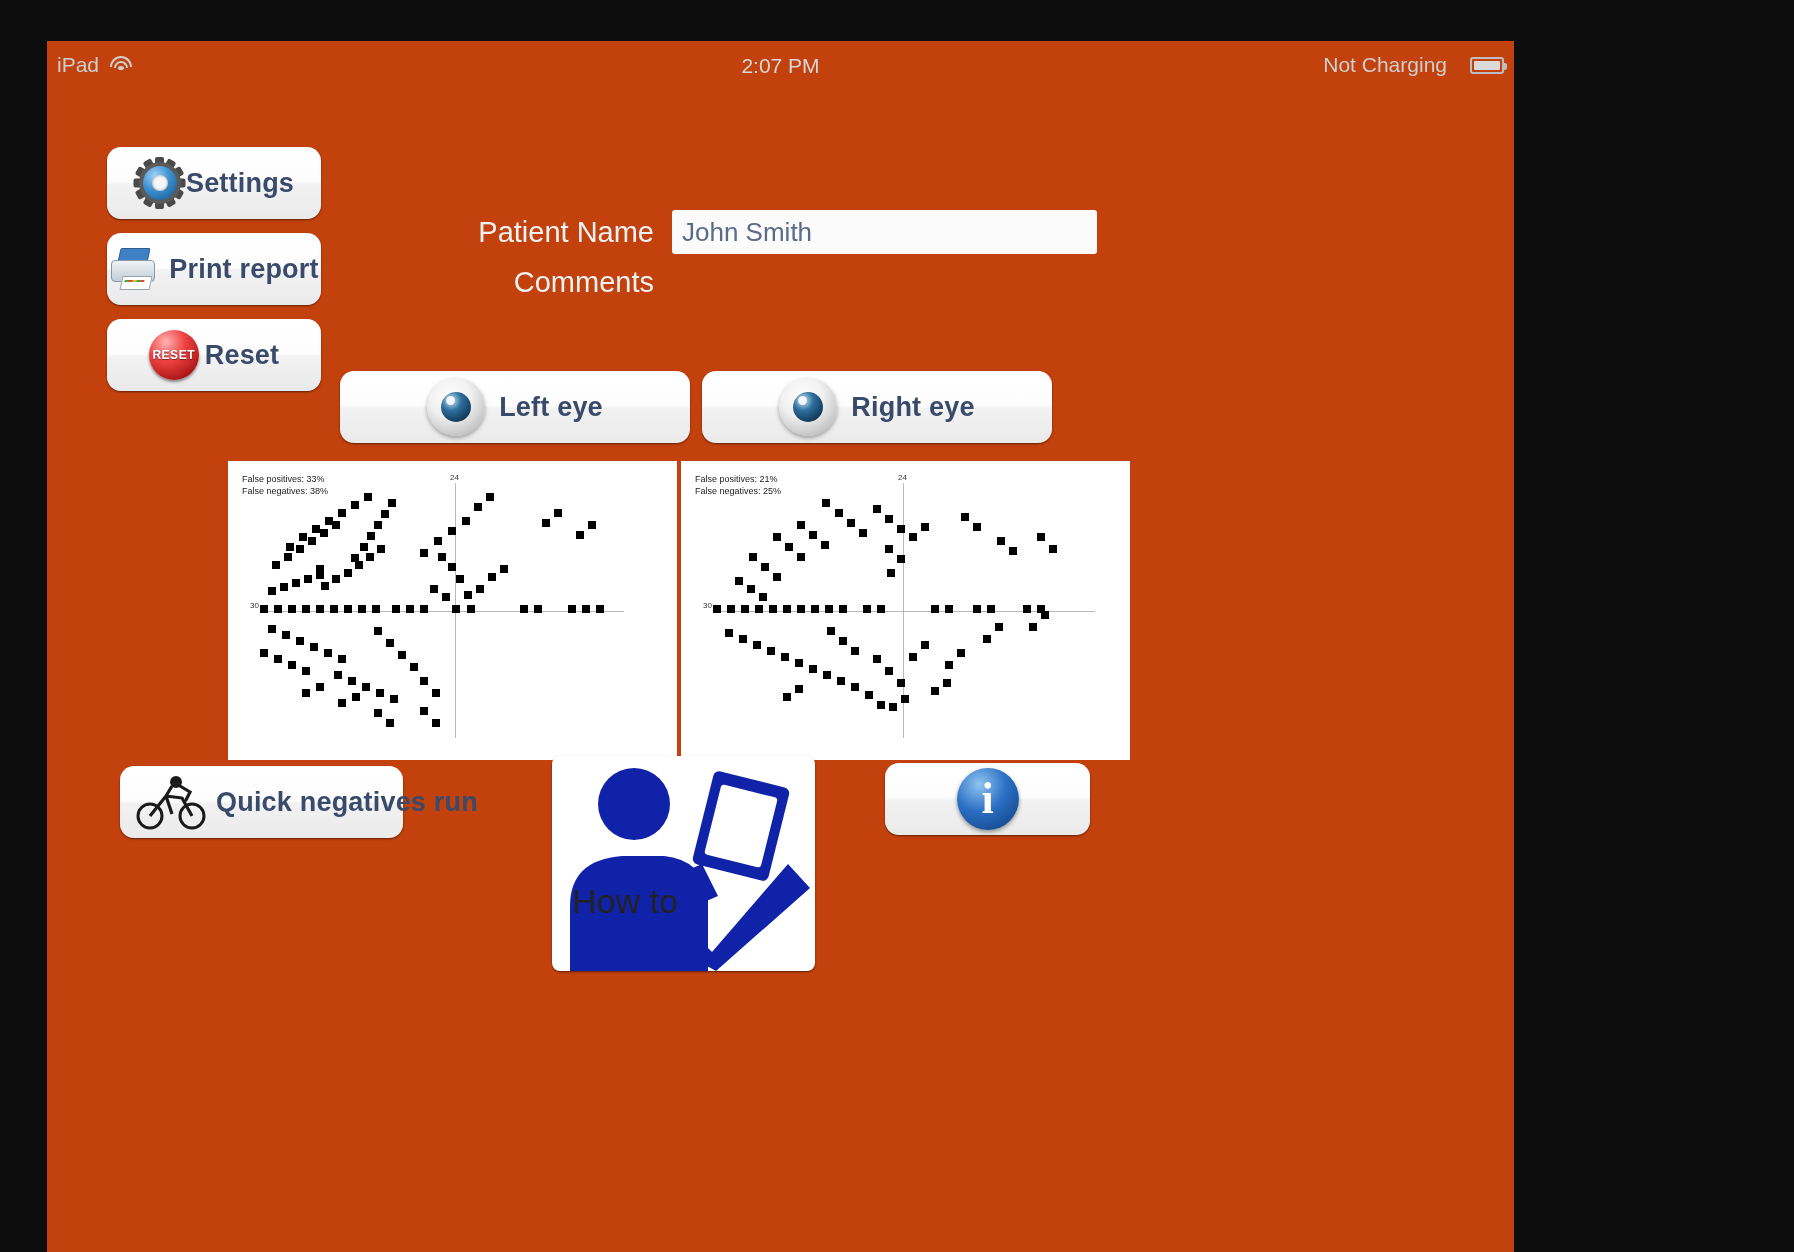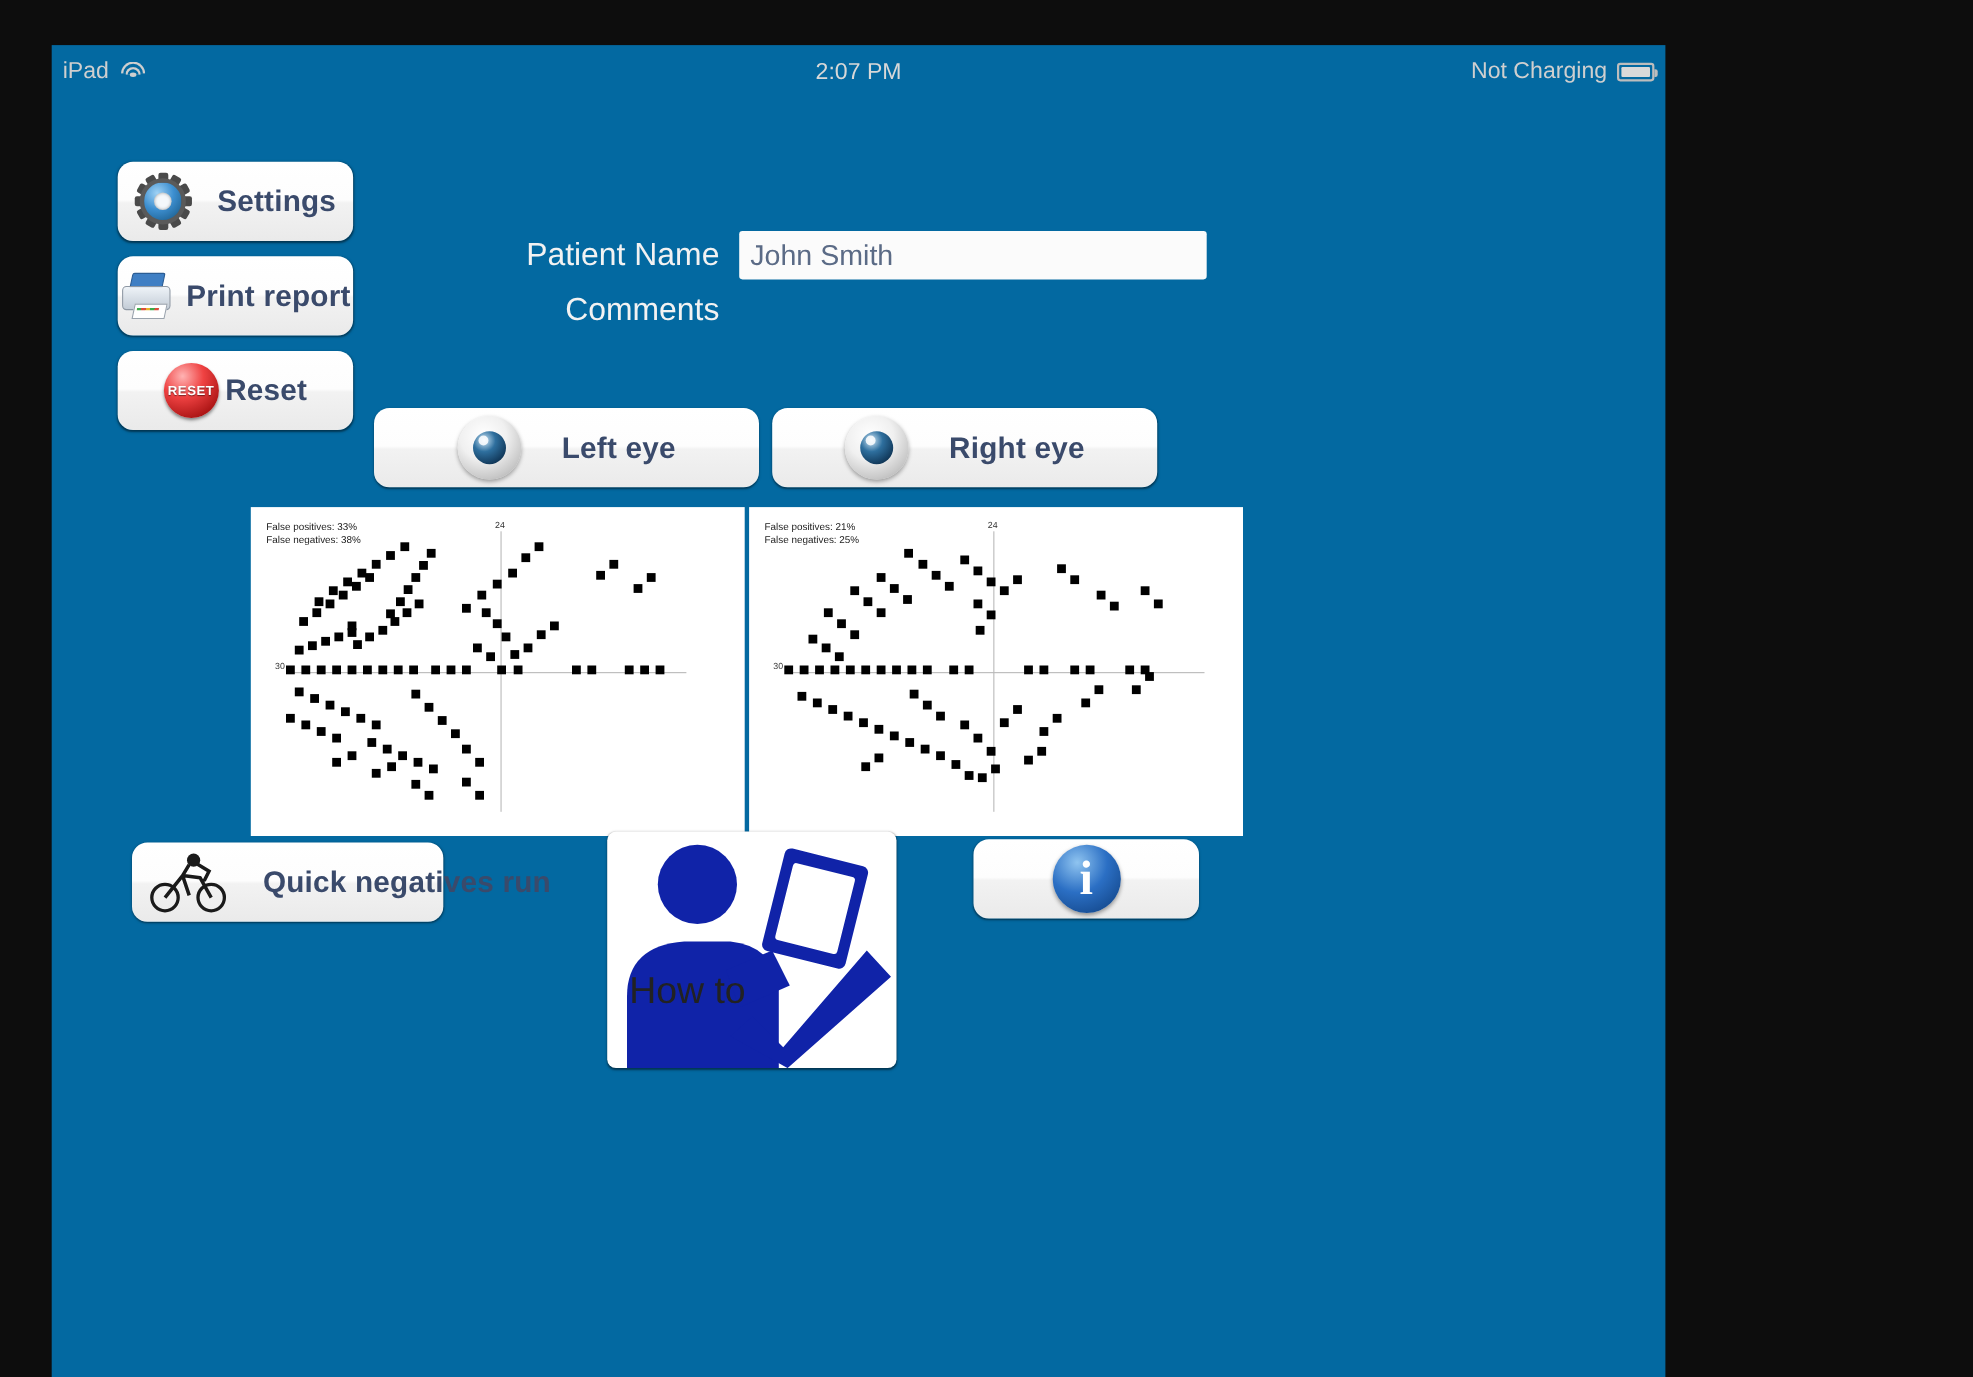--- a/index.html
+++ b/index.html
@@ -2,44 +2,44 @@
 <html><head>
 <meta charset="utf-8">
 <style>
   * { box-sizing: border-box; margin: 0; padding: 0; }
   html, body { width: 1794px; height: 1252px; background: #000; overflow: hidden; }
   body { font-family: "Liberation Sans", sans-serif; }
 
   #screen { position: relative; width: 1794px; height: 1252px; background: #0d0d0d; }
 
   
-  #device { position: absolute; left: 47px; top: 41px; width: 1467px; height: 1211px; background: #0369a1; }
+  #device { position: absolute; left: 47px; top: 41px; width: 1467px; height: 1211px; background: #c2410c; }
 
   
   #statusbar { position: absolute; left: 0; top: 0; width: 100%; height: 48px; color: #cfcfcf;
                font-size: 21px; }
   #sb-left { position: absolute; left: 10px; top: 12px; display: flex; align-items: center; gap: 10px; }
   #sb-center { position: absolute; left: 0; top: 13px; width: 100%; text-align: center; font-size: 21px; color: #d8d8d8; }
-  #sb-right { position: absolute; right: 10px; top: 12px; display: flex; align-items: center; gap: 9px; }
+  #sb-right { position: absolute; right: 10px; top: 12px; display: flex; align-items: center; gap: 23px; }
   .wifi { width: 24px; height: 18px; position: relative; }
   .wifi i { position: absolute; left: 50%; transform: translateX(-50%);
             border: 2.6px solid #cfcfcf; border-bottom: none; border-radius: 50% 50% 0 0 / 100% 100% 0 0; }
   .wifi i:nth-child(1) { width: 22px; height: 11px; top: 0; }
   .wifi i:nth-child(2) { width: 14px; height: 7px; top: 5px; }
   .wifi i:nth-child(3) { width: 6px; height: 4px; top: 10px; border-radius: 50%; background: #cfcfcf; border: none; }
   .battery { width: 34px; height: 17px; border: 2px solid #bdbdbd; border-radius: 3px; position: relative; }
   .battery::after { content: ""; position: absolute; right: -5px; top: 4px; width: 3px; height: 7px;
                     background: #bdbdbd; border-radius: 0 2px 2px 0; }
   .battery i { position: absolute; left: 2px; top: 2px; bottom: 2px; right: 2px; background: #d9d9d9; border-radius: 1px; }
 
   
   .btn { background: linear-gradient(180deg,#ffffff 0%,#fdfdfd 48%,#f2f2f2 52%,#eaeaea 100%);
          border-radius: 14px; display: flex; align-items: center; justify-content: center;
          box-shadow: 0 1px 2px rgba(0,0,0,.5); position: absolute; }
-  .btn-label { color: #3a4a6b; font-weight: bold; font-size: 27px; letter-spacing: .2px; white-space: nowrap; margin-left: 23px; }
+  .btn-label { color: #3a4a6b; font-weight: bold; font-size: 27px; letter-spacing: .2px; white-space: nowrap; }
 
   
   #btn-settings { left: 60px; top: 106px; width: 214px; height: 72px; }
   #btn-print    { left: 60px; top: 192px; width: 214px; height: 72px; }
   #btn-reset    { left: 60px; top: 278px; width: 214px; height: 72px; }
 
   
   .ico { display: inline-block; position: relative; flex: 0 0 auto; }
 
   

